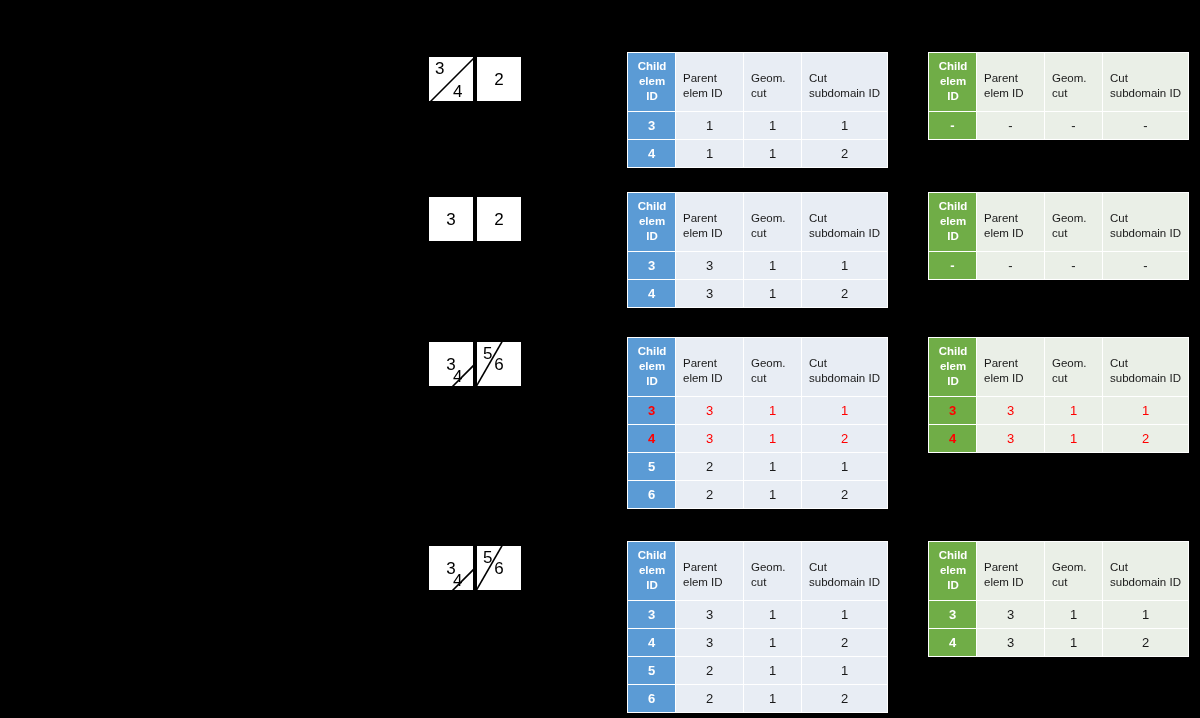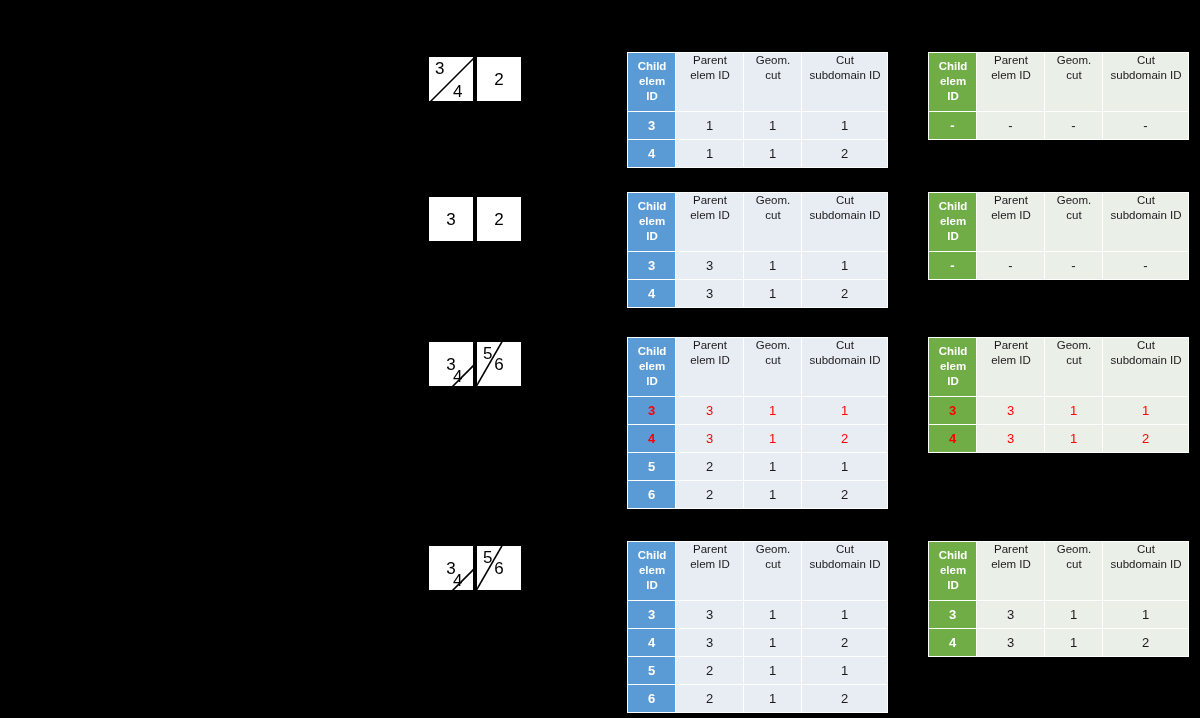--- a/index.html
+++ b/index.html
@@ -85,23 +85,23 @@
 
   
   .tbl .hd {
     font-weight: bold;
     color: #ffffff;
     padding: 6px 6px 6px 7px;
     line-height: 1.32;
     text-align: center;
   }
   .tbl .hdl {
-    padding: 0 6px 6px 7px;
+    padding: 18px 6px 6px 7px;
     line-height: 1.32;
-    text-align: center;
+    text-align: left;
     color: #1a1a1a;
   }
   
   .tbl .idc {
     font-weight: bold;
     color: #ffffff;
     text-align: center;
     font-size: 13px;
     vertical-align: middle;
     padding: 6px 0;

